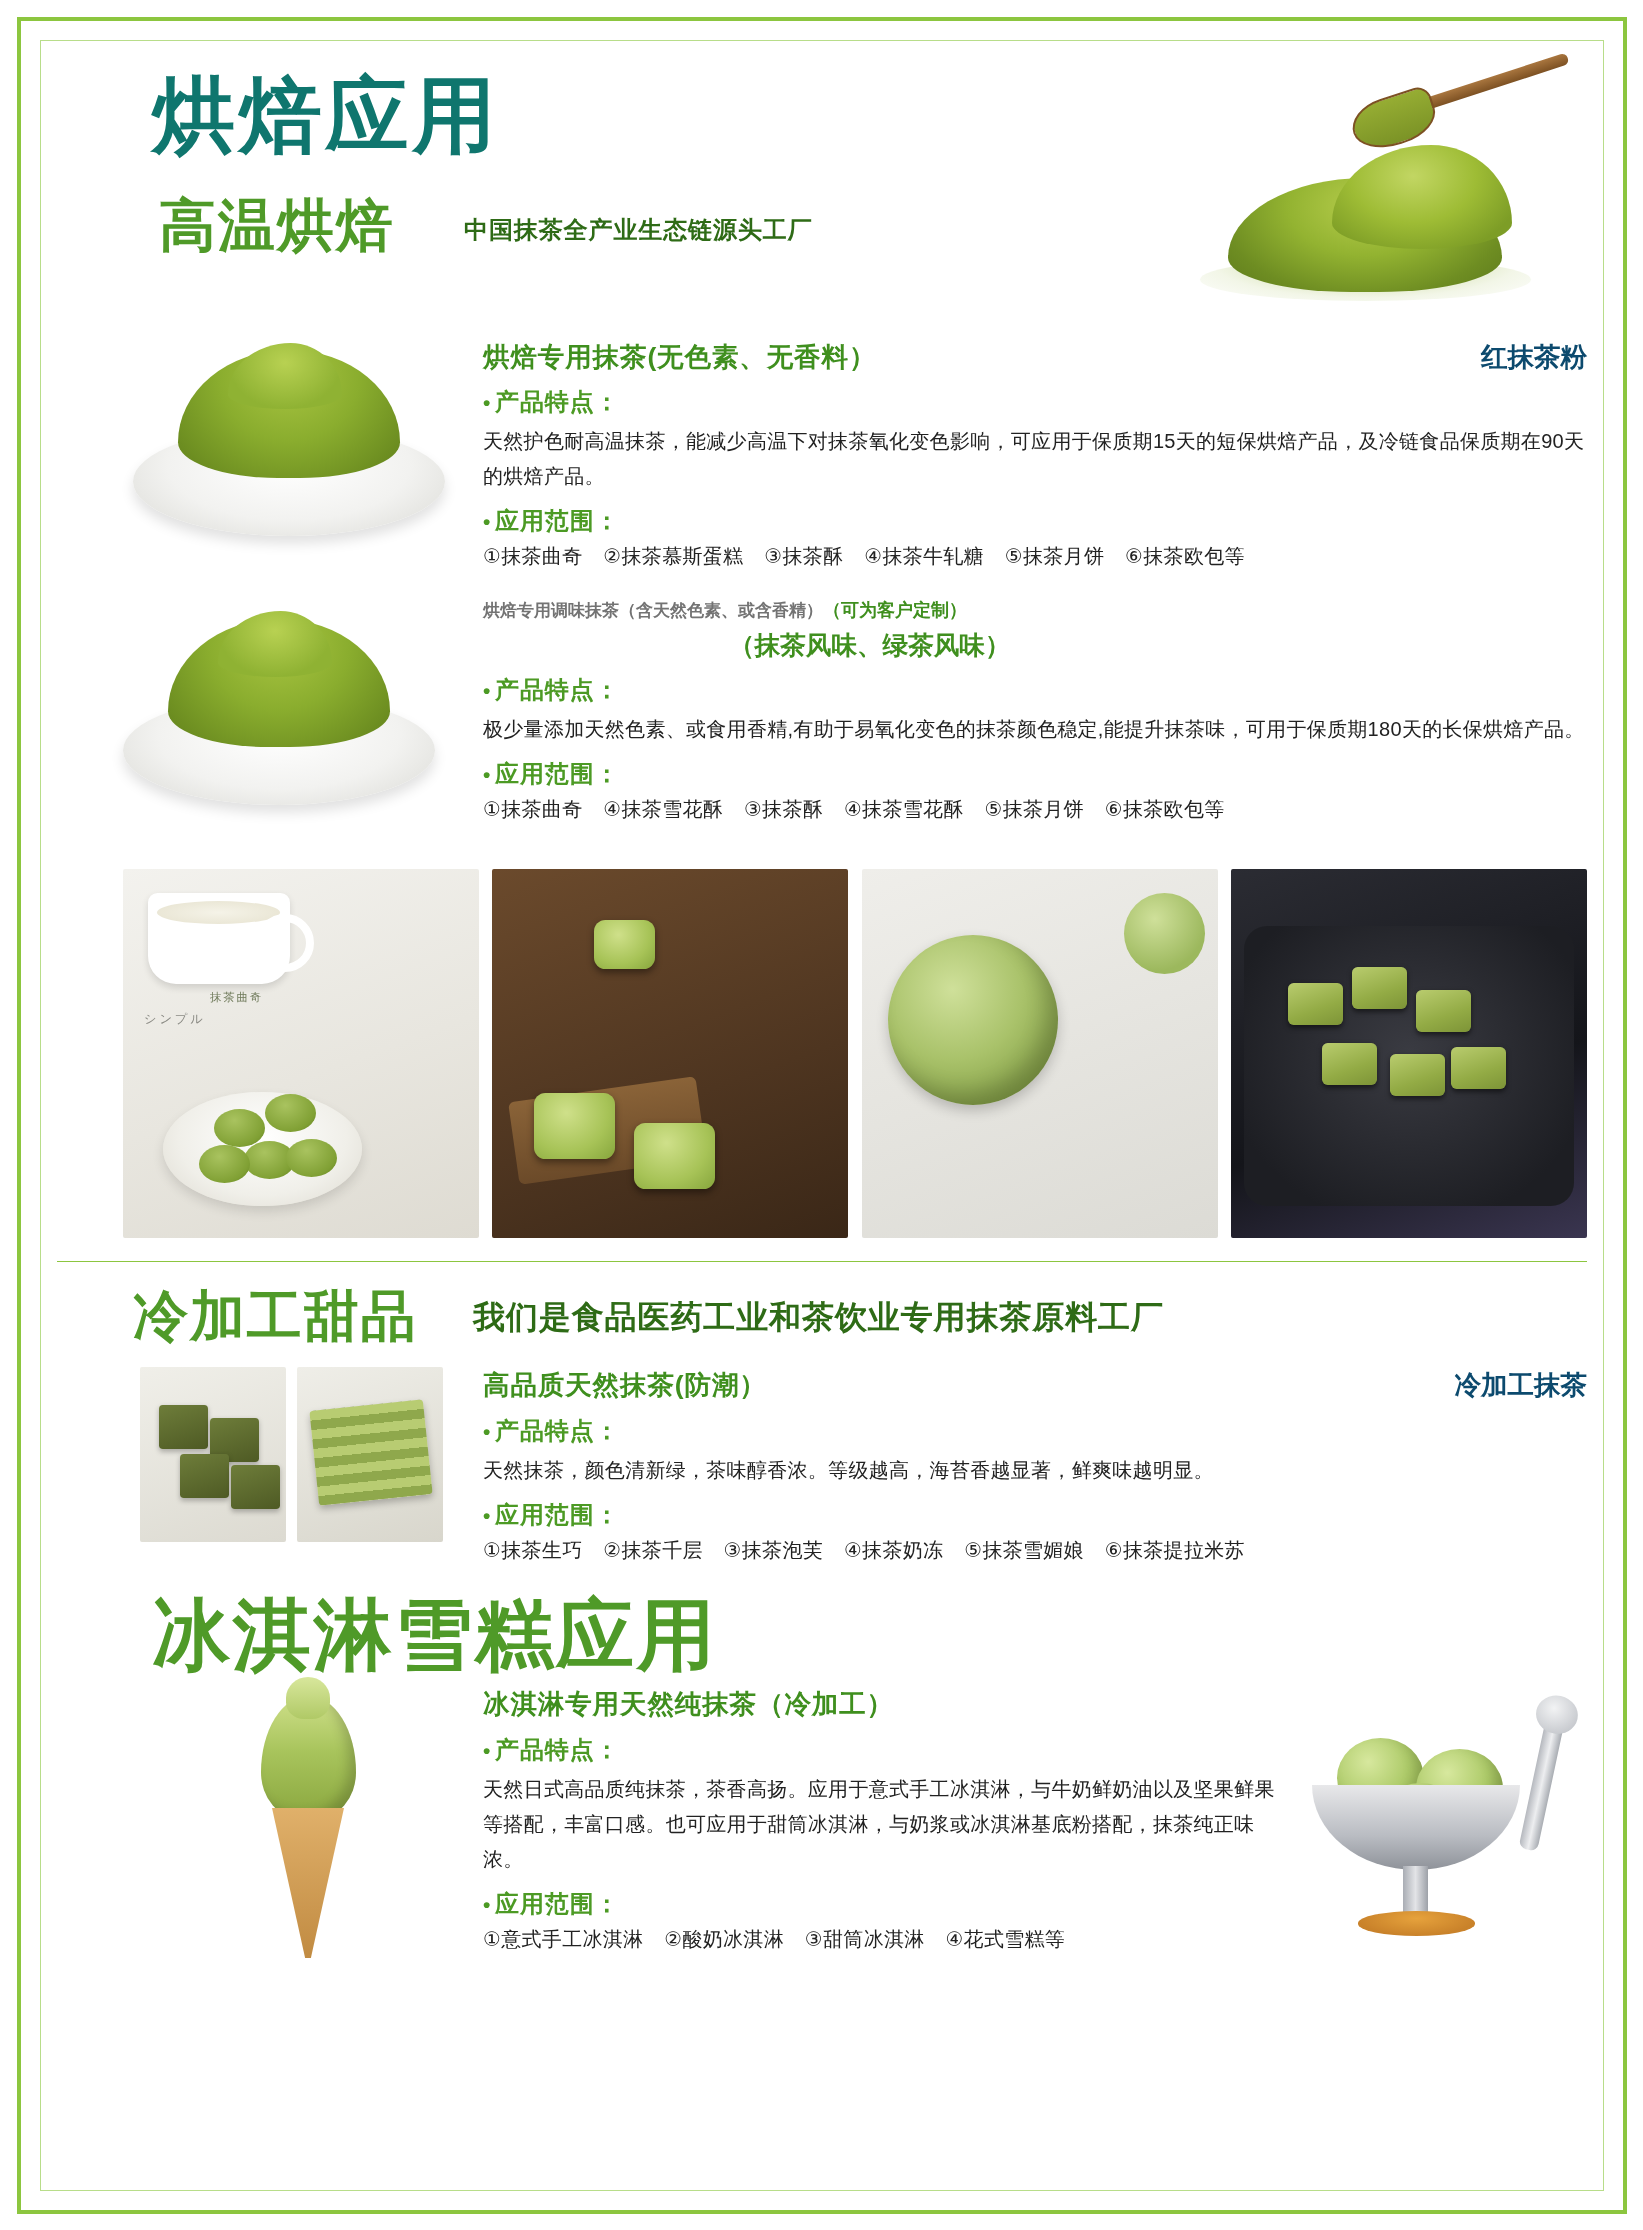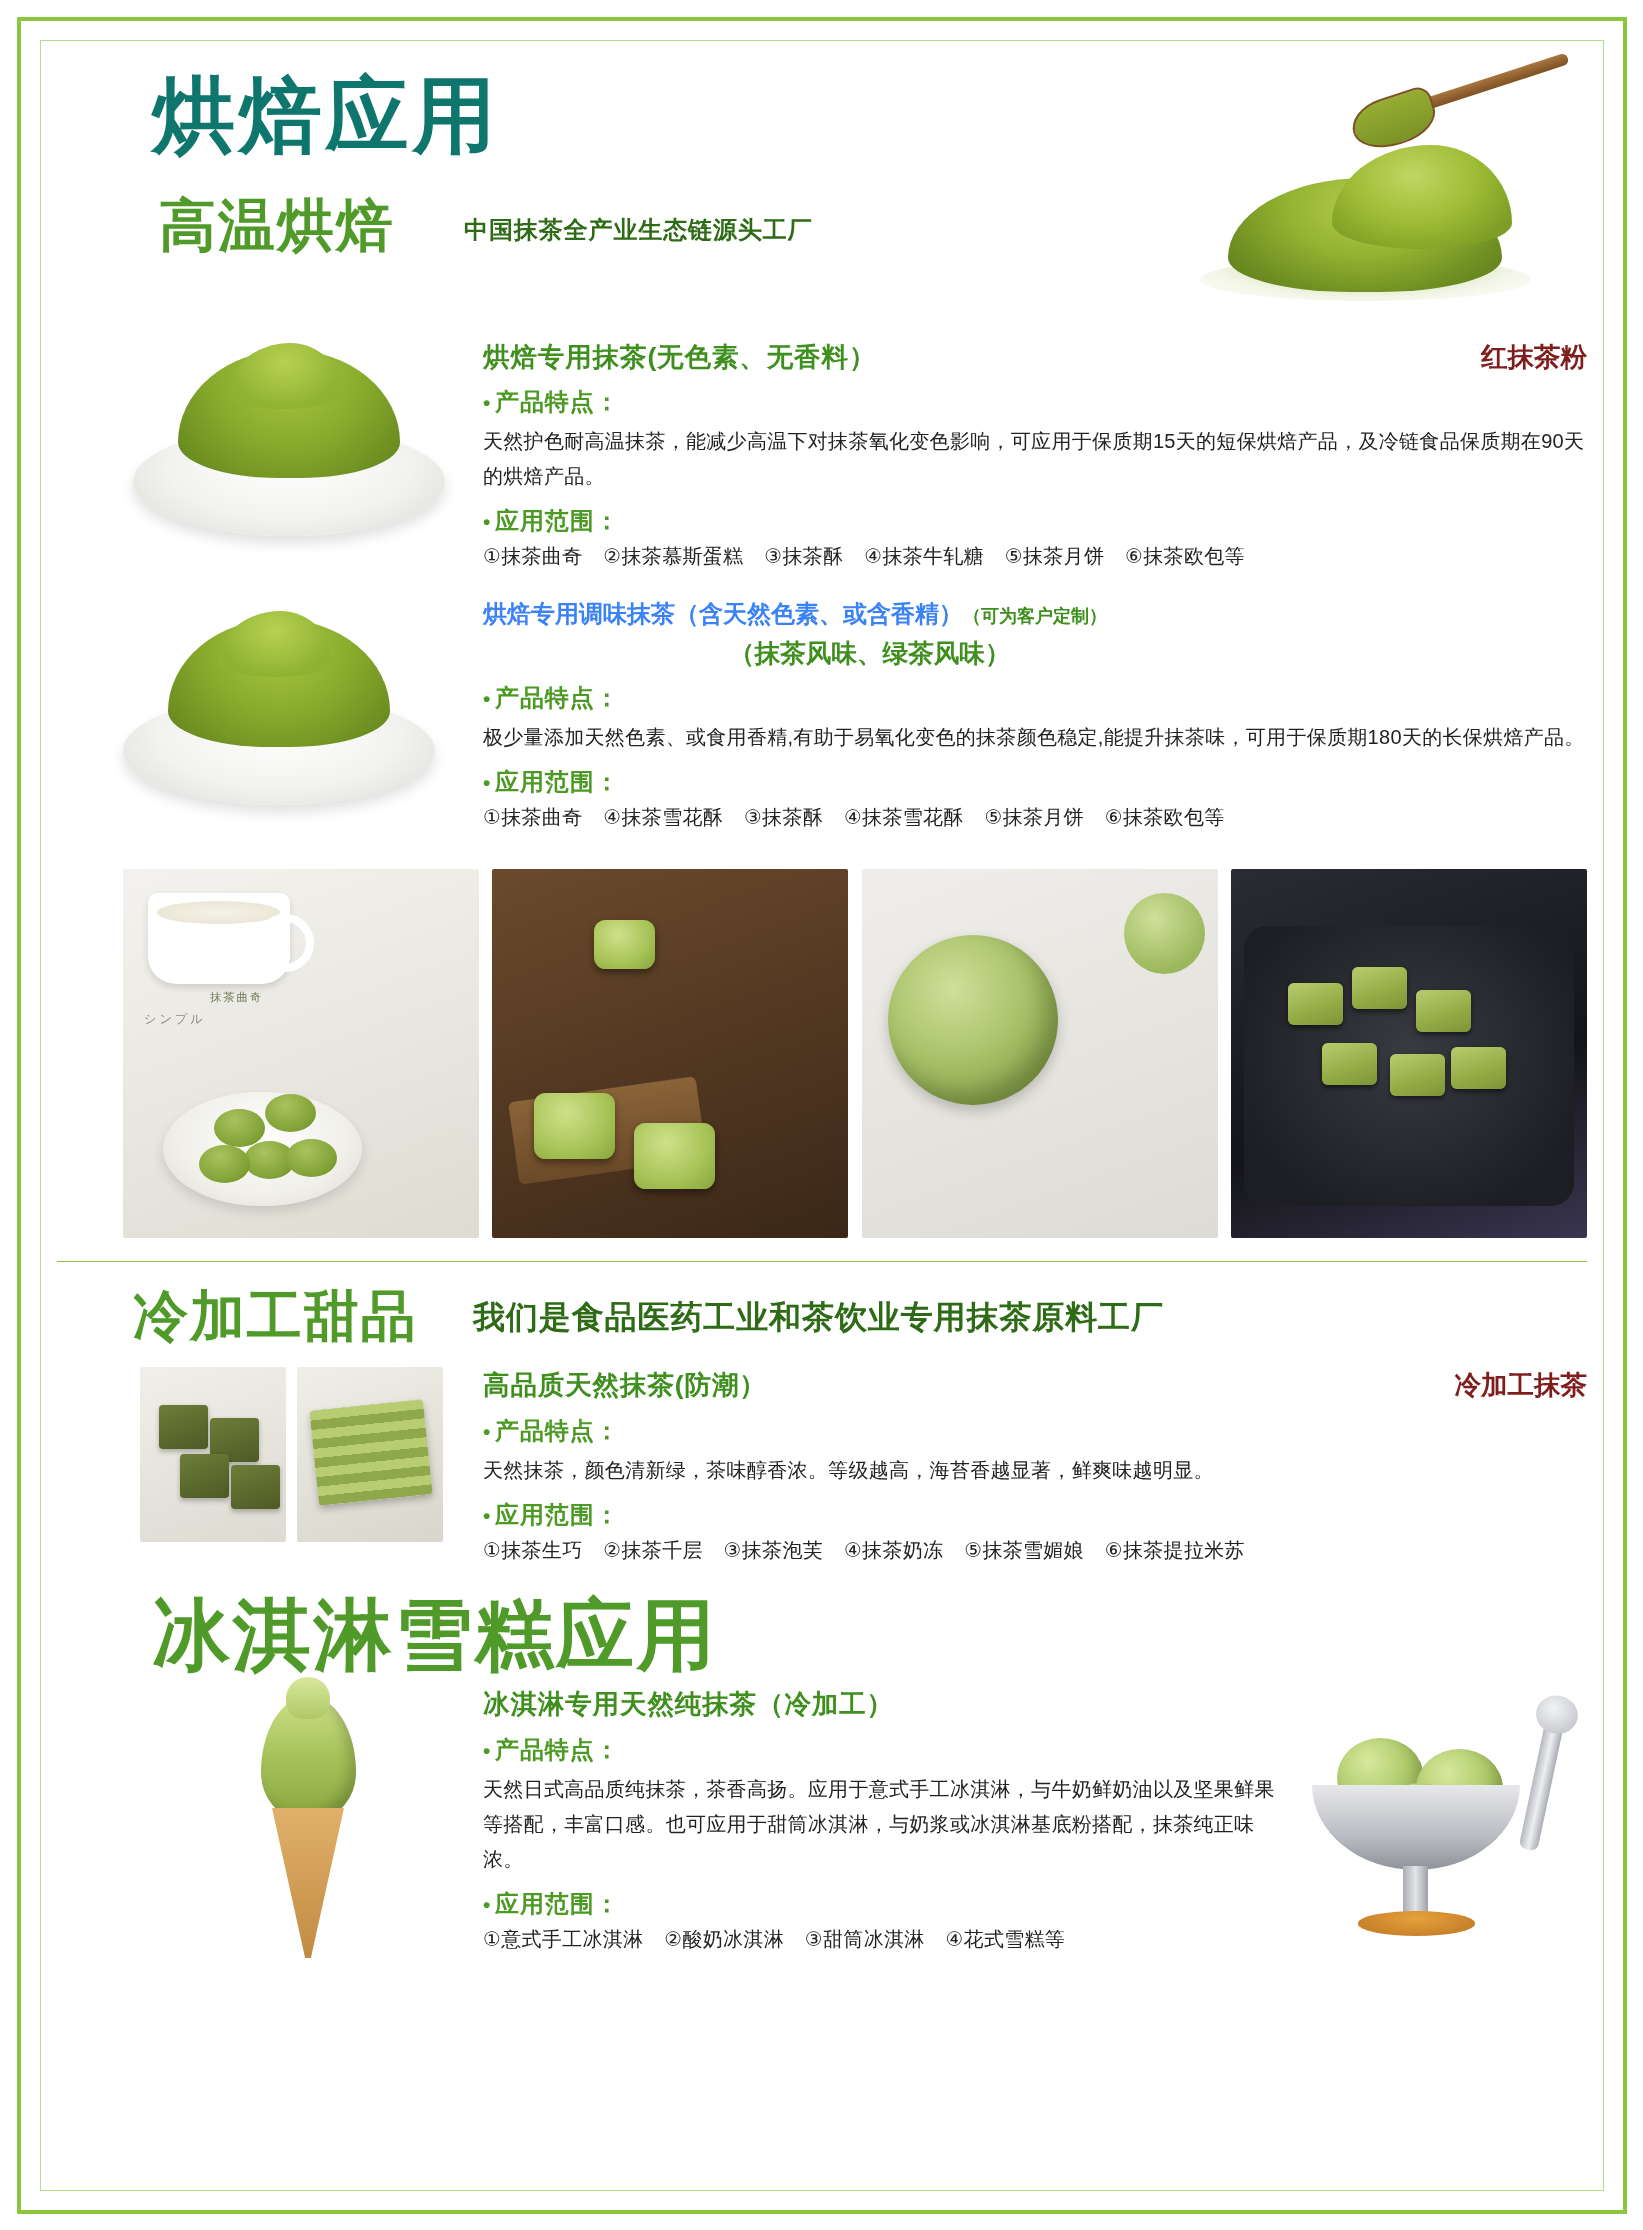--- a/index.html
+++ b/index.html
@@ -181,21 +181,21 @@
   
   .prod-title {
     font-size: 26.5px;
     font-weight: bold;
     color: #3f8f1e;
     letter-spacing: 0.9px;
   }
   .prod-title-right {
     font-size: 26.5px;
     font-weight: bold;
-    color: #7f1d1d;
+    color: #0c4a6e;
     text-align: right;
   }
   .subhead {
     font-size: 24px;
     font-weight: bold;
     color: #4c9a24;
     margin: 11.4px 0 5.7px 0;
     letter-spacing: 0.9px;
   }
   .subhead::before {
@@ -285,23 +285,23 @@
     width: 312px;
     height: 203px;
   }
   .b2-text {
     position: absolute;
     left: 426px;
     top: 0;
     right: 0;
   }
   .title2-line1 {
-    font-size: 24px;
-    font-weight: bold;
-    color: #3b82f6;
+    font-size: 17px;
+    font-weight: bold;
+    color: #737373;
   }
   .title2-note {
     font-size: 18px;
     font-weight: bold;
     color: #3f8f1e;
   }
   .title2-line2 {
     font-size: 25.6px;
     font-weight: bold;
     color: #3f8f1e;

